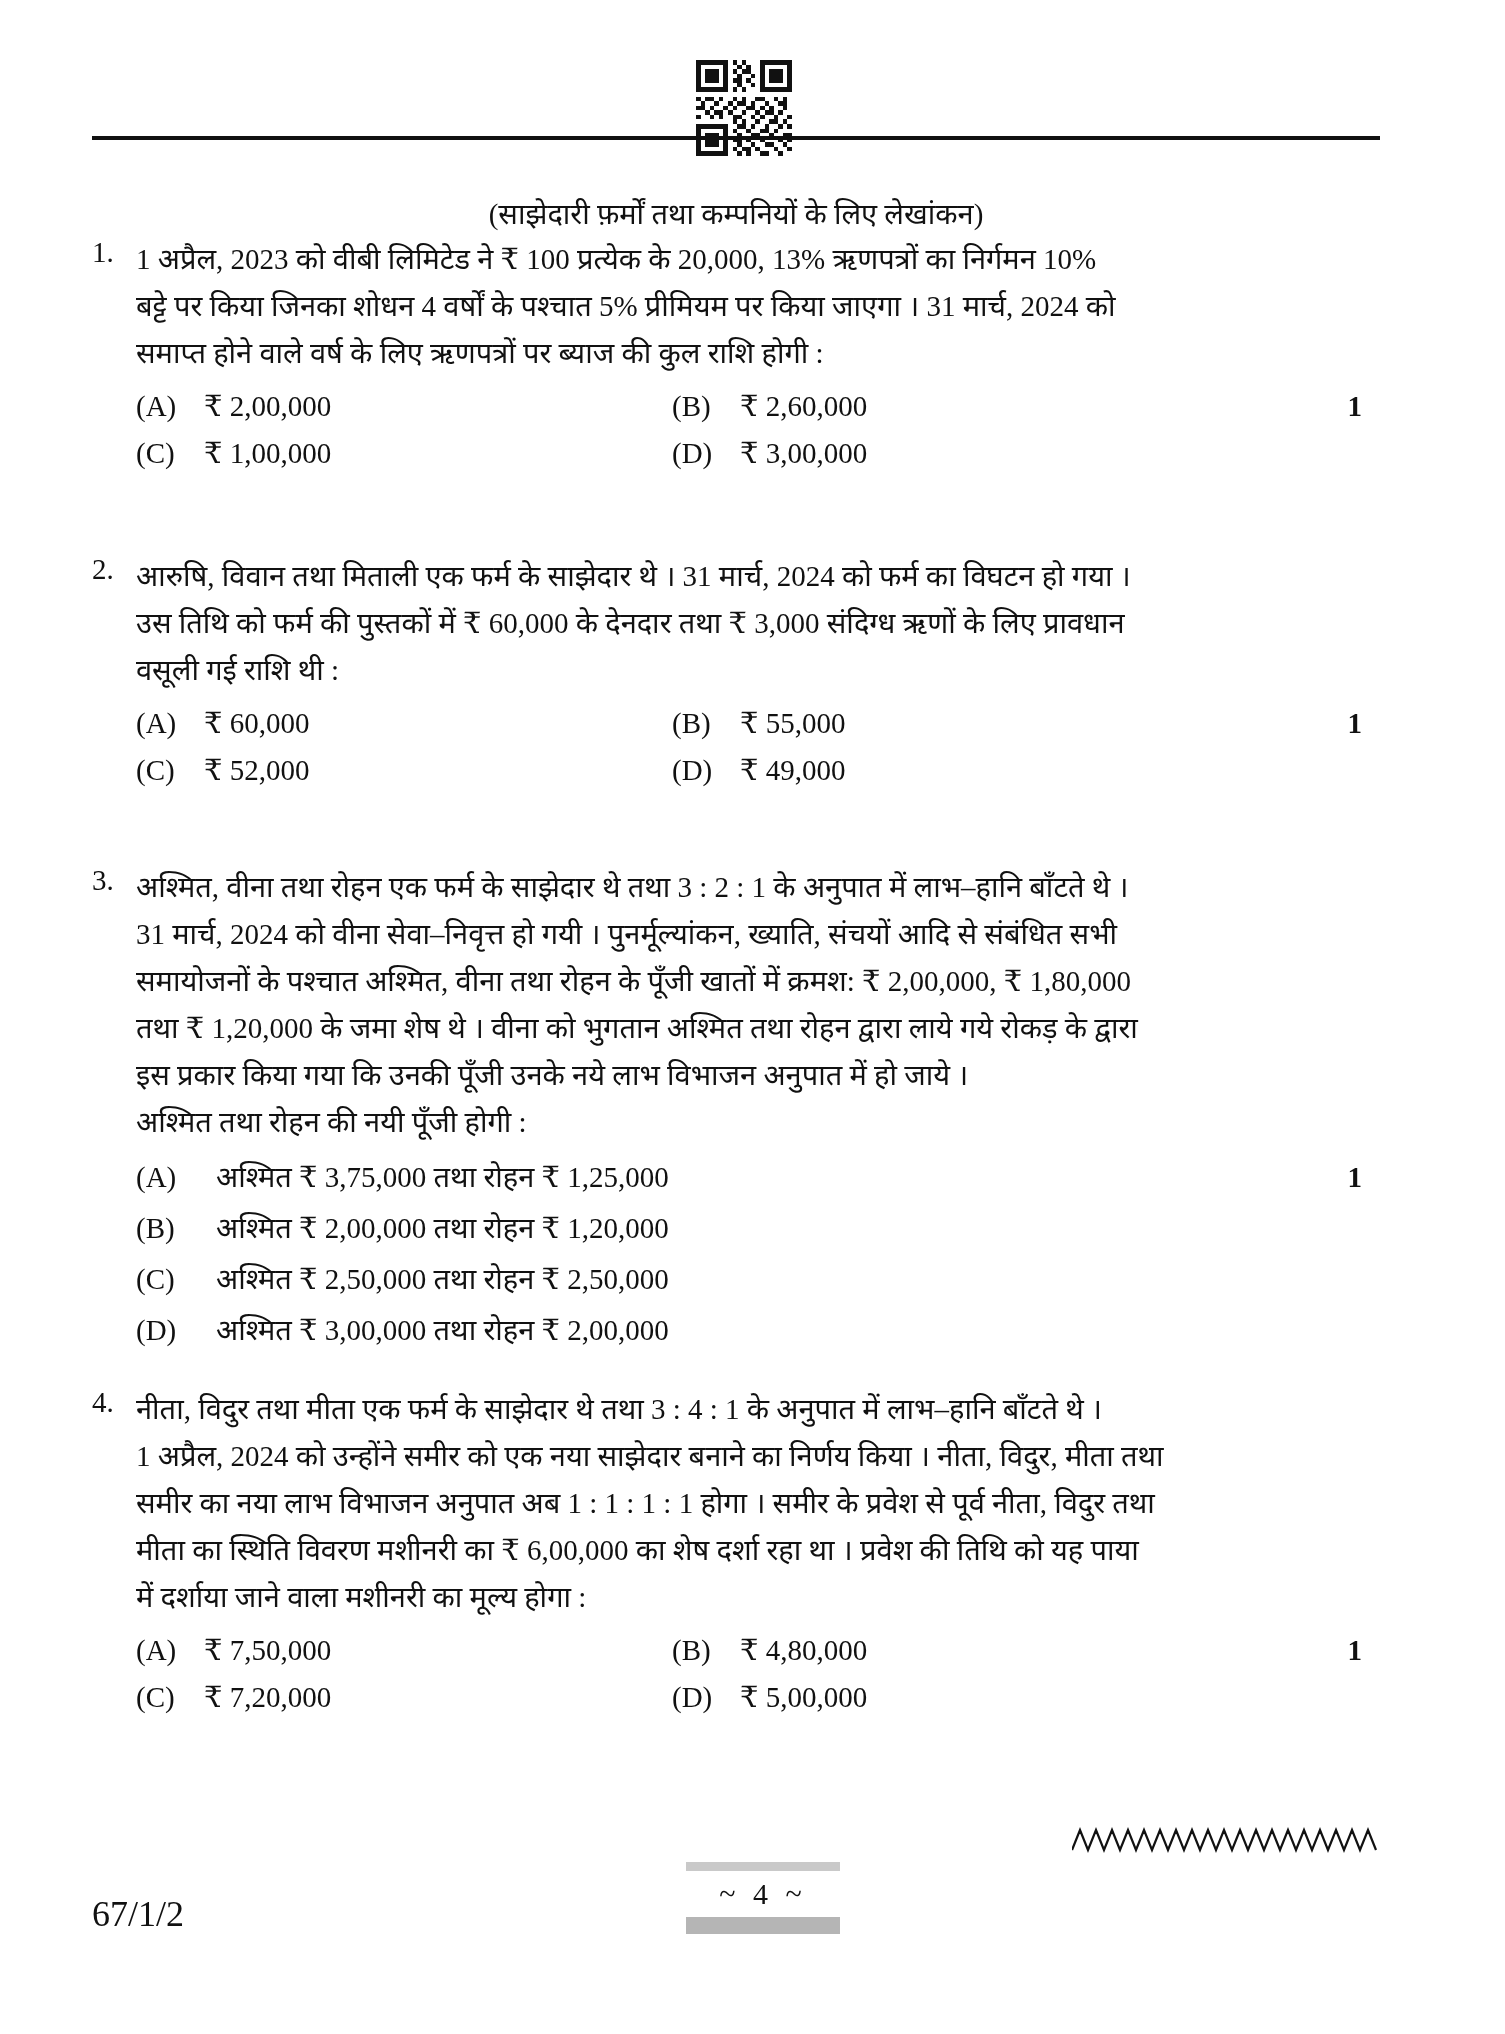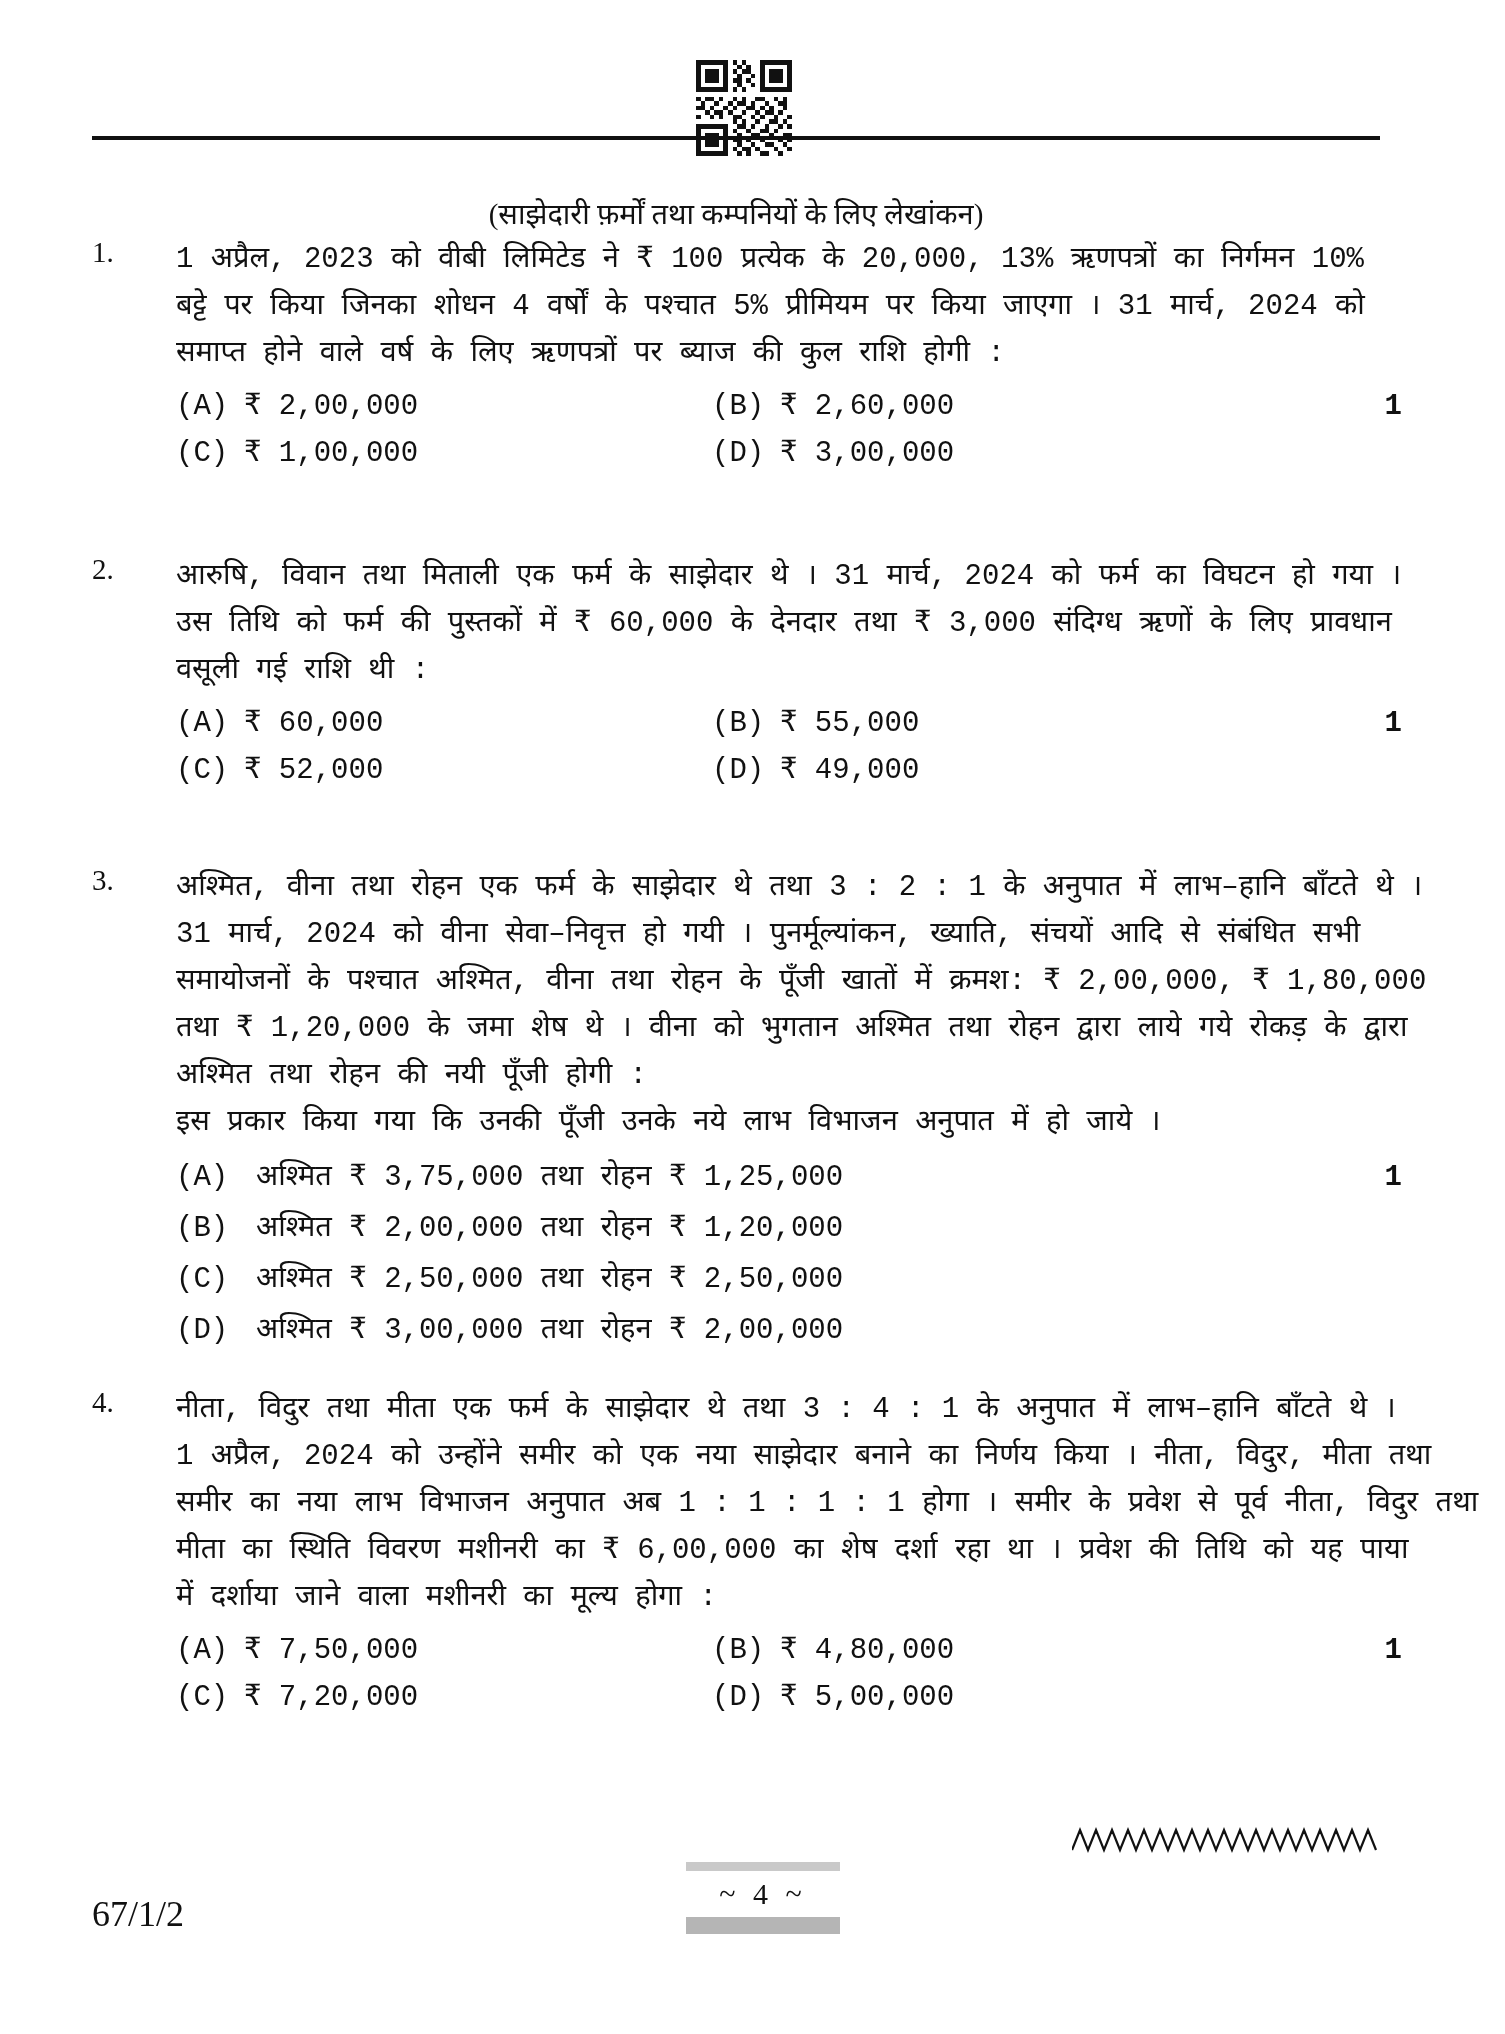--- a/index.html
+++ b/index.html
@@ -72,23 +72,22 @@
   }
   .q-num {
     position: absolute;
     left: 0;
     top: 0;
     width: 56px;
     text-align: left;
     font-size: 29px;
   }
   .q-body {
-    margin-left: 84px;
+    margin-left: 44px;
     width: 1226px;
-    font-family: Liberation Mono, monospace;
   }
   .q-line {
     font-size: 29px;
     line-height: 47px;
     white-space: nowrap;
   }
 
   
   .opts-grid {
     margin-top: 6px;
@@ -347,22 +346,22 @@
     </div>
   </div>
 
   <div class="q" style="top:864px;">
     <div class="q-num">3.</div>
     <div class="q-body">
       <div class="q-line">अश्मित, वीना तथा रोहन एक फर्म के साझेदार थे तथा 3 : 2 : 1 के अनुपात में लाभ–हानि बाँटते थे ।</div>
       <div class="q-line">31 मार्च, 2024 को वीना सेवा–निवृत्त हो गयी । पुनर्मूल्यांकन, ख्याति, संचयों आदि से संबंधित सभी</div>
       <div class="q-line">समायोजनों के पश्चात अश्मित, वीना तथा रोहन के पूँजी खातों में क्रमश: ₹ 2,00,000, ₹ 1,80,000</div>
       <div class="q-line">तथा ₹ 1,20,000 के जमा शेष थे । वीना को भुगतान अश्मित तथा रोहन द्वारा लाये गये रोकड़ के द्वारा</div>
+      <div class="q-line">इस प्रकार किया गया कि उनकी पूँजी उनके नये लाभ विभाजन अनुपात में हो जाये ।</div>
       <div class="q-line">अश्मित तथा रोहन की नयी पूँजी होगी :</div>
-      <div class="q-line">इस प्रकार किया गया कि उनकी पूँजी उनके नये लाभ विभाजन अनुपात में हो जाये ।</div>
       <div class="opts-grid opts-stack">
         <div class="opt">
           <span class="opt-label">(A)</span>
           <span class="opt-text">अश्मित ₹ 3,75,000 तथा रोहन ₹ 1,25,000</span>
         </div>
         <div class="opt">
           <span class="opt-label">(B)</span>
           <span class="opt-text">अश्मित ₹ 2,00,000 तथा रोहन ₹ 1,20,000</span>
         </div>
         <div class="opt">

